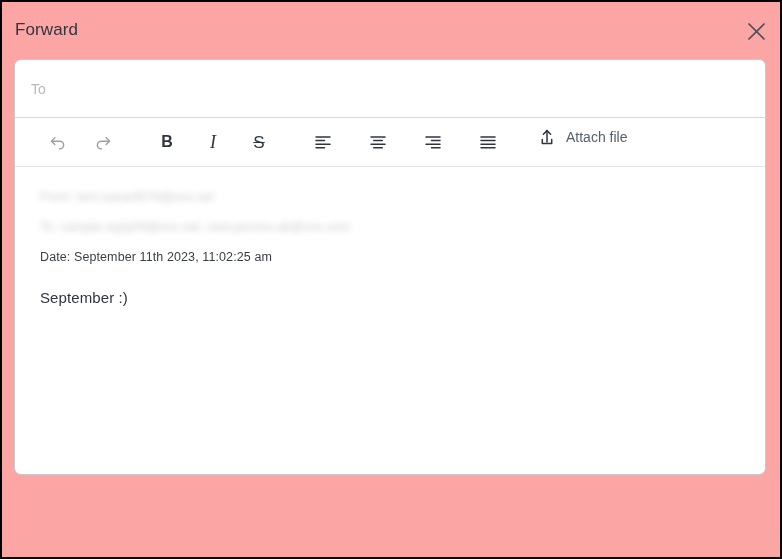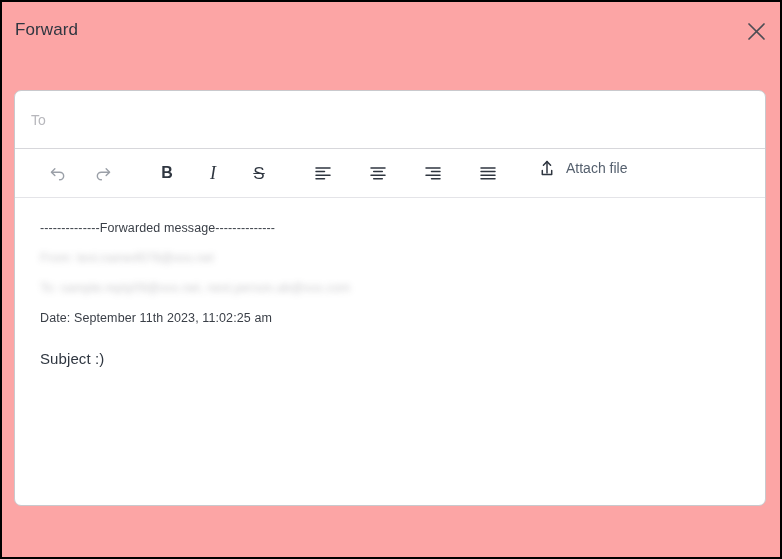--- a/index.html
+++ b/index.html
@@ -60,21 +60,20 @@
     position: absolute;
     left: 12px;
     top: 57px;
     width: 752px;
     height: 416px;
     box-sizing: border-box;
     border: 1px solid #c9c9cd;
     border-radius: 7px;
     background: #ffffff;
     overflow: hidden;
-    margin-top: 31px;
   }
 
   .field-row {
     box-sizing: border-box;
     height: 58px;
     border-bottom: 1px solid #d7d7db;
     display: flex;
     align-items: center;
     padding: 0 0 0 16px;
   }
@@ -292,25 +291,24 @@
             <line x1="10" y1="15.0" x2="10" y2="3.6" stroke="#2f3640" stroke-width="1.5" stroke-linecap="round"></line>
             <polyline points="6.4,7.2 10,3.6 13.6,7.2" fill="none" stroke="#2f3640" stroke-width="1.5" stroke-linecap="round" stroke-linejoin="round"></polyline>
           </svg>
         </span>
         <span class="attach-label">Attach file</span>
       </div>
 
     </div>
 
     <div class="body-area">
-      <div class="body-line">--------------Forwarded message--------------</div>
       <div class="body-line blurred">From: test.name4578@xxx.net</div>
       <div class="body-line blurred">To: sample.reply09@xxx.net, next.person.ab@xxx.com</div>
       <div class="body-line">Date: September 11th 2023, 11:02:25 am</div>
-      <div class="body-line sig">Subject :)</div>
+      <div class="body-line sig">September :)</div>
     </div>
 
   </div>
 
   <div class="footer">
     
     
   </div>
 
 </div>

